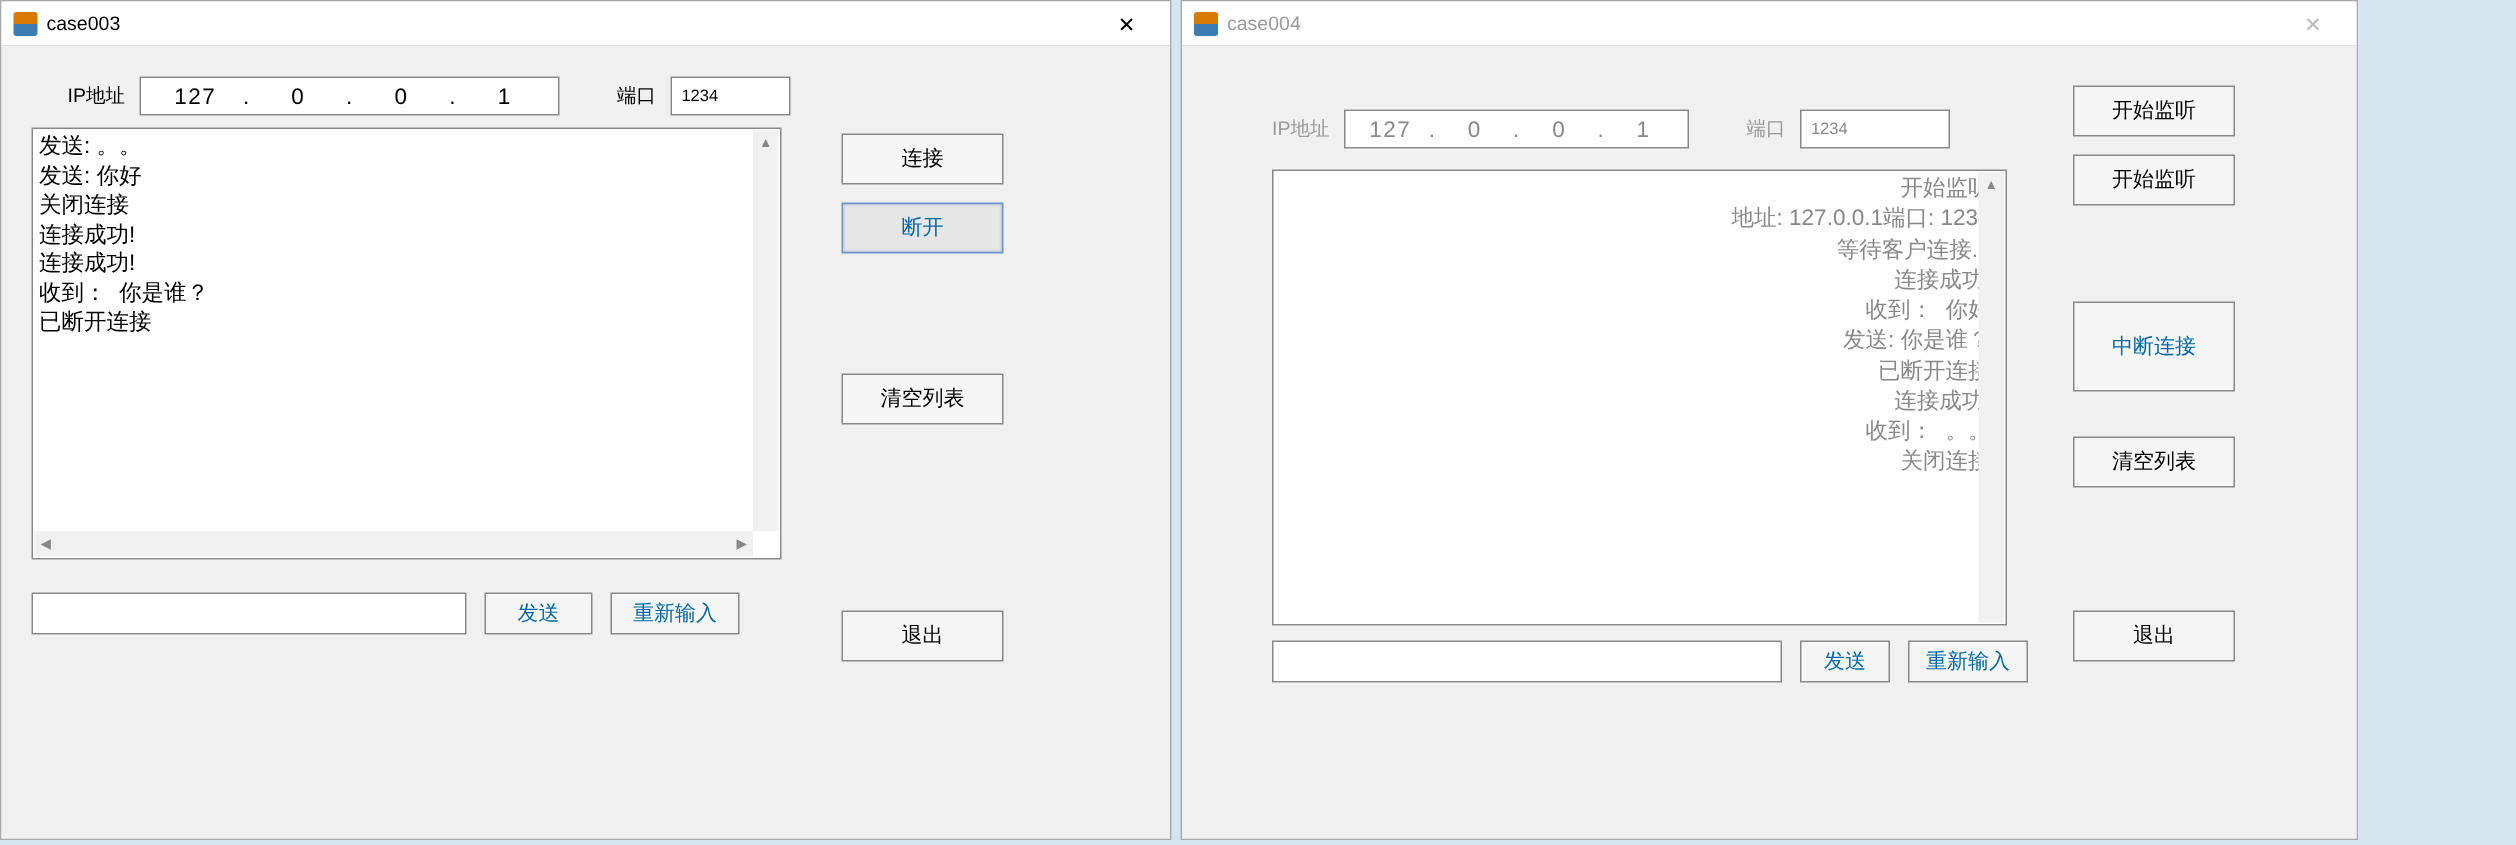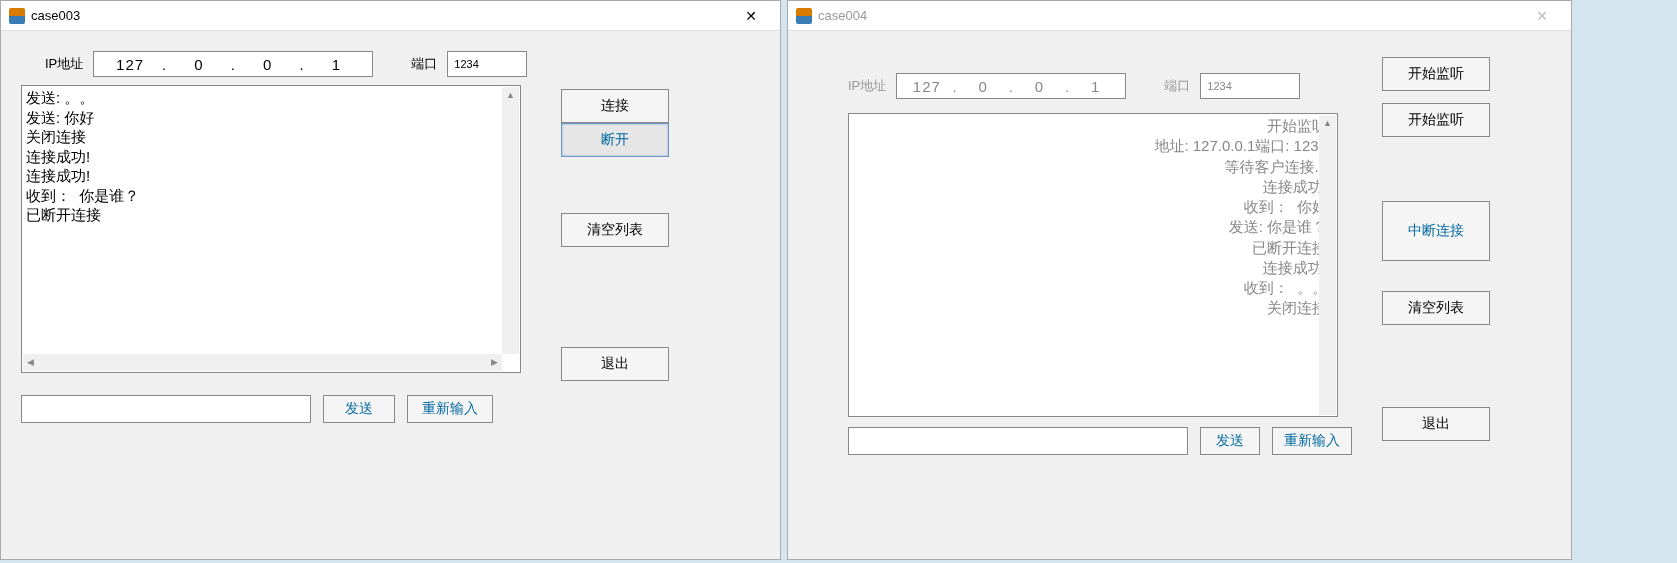--- a/index.html
+++ b/index.html
@@ -160,21 +160,21 @@
       display: flex;
       gap: 40px;
       margin-top: 8px;
     }
     .right-side-main {
       display: flex;
       gap: 30px;
       margin-top: 6px;
     }
     .left-col { display: flex; flex-direction: column; }
-    .right-col { display: flex; flex-direction: column; padding-top: 4px; }
+    .right-col { display: flex; flex-direction: column; gap: 12px; padding-top: 4px; }
     .right-col-b { display: flex; flex-direction: column; gap: 12px; align-items: flex-end; }
     .bottom-row-left {
       display: flex;
       gap: 12px;
       margin-top: 22px;
       align-items: center;
     }
     .bottom-row-right {
       display: flex;
       gap: 12px;

